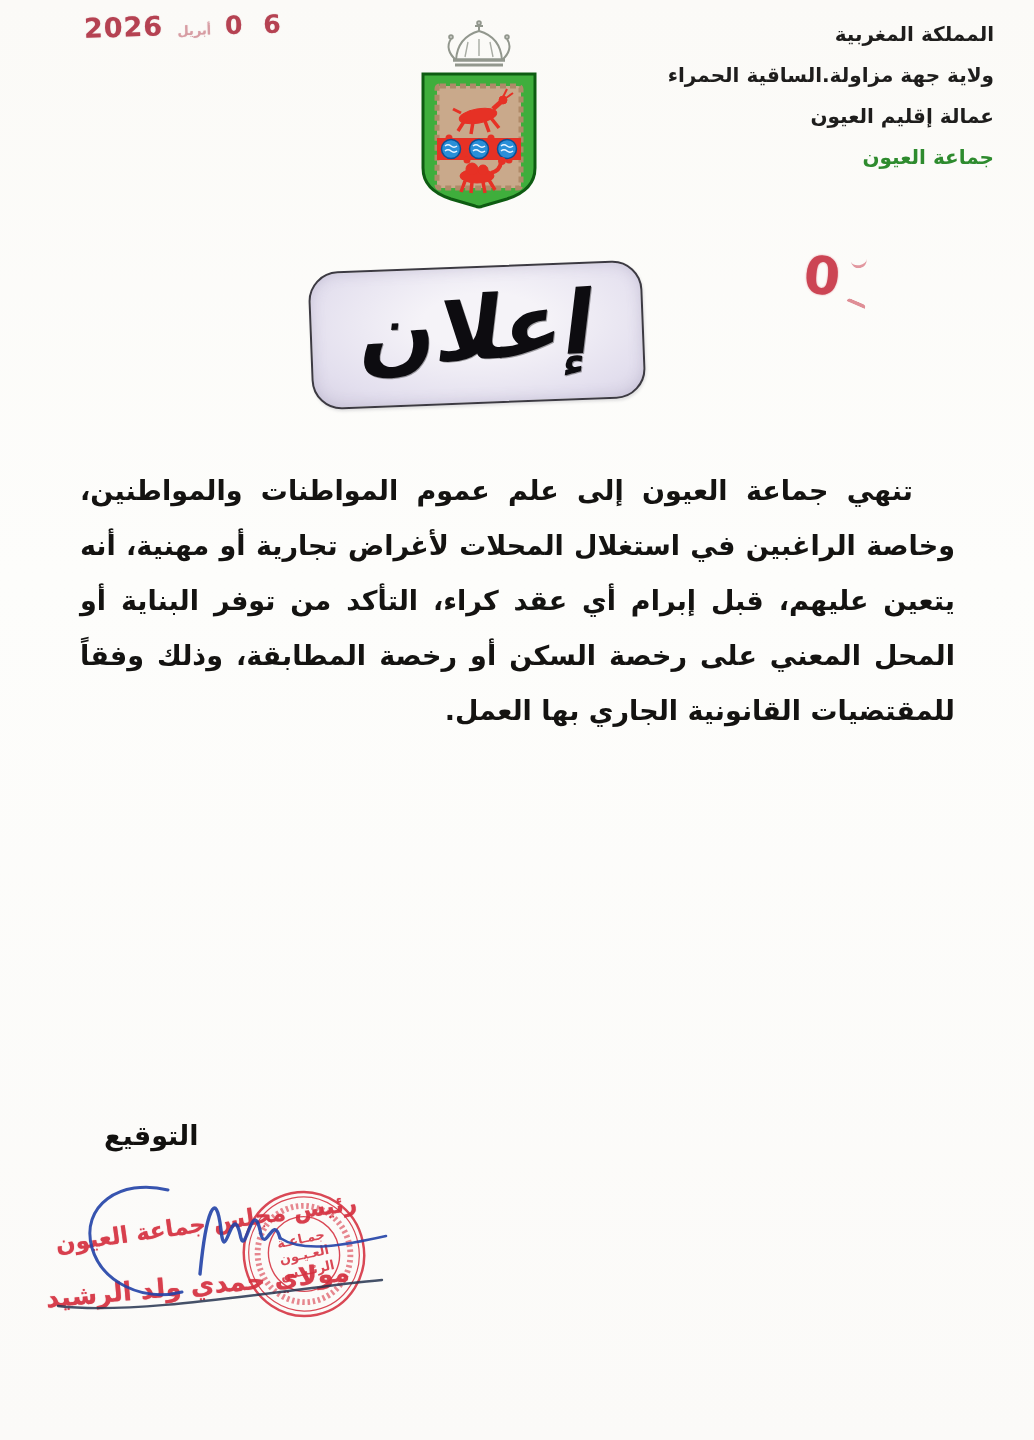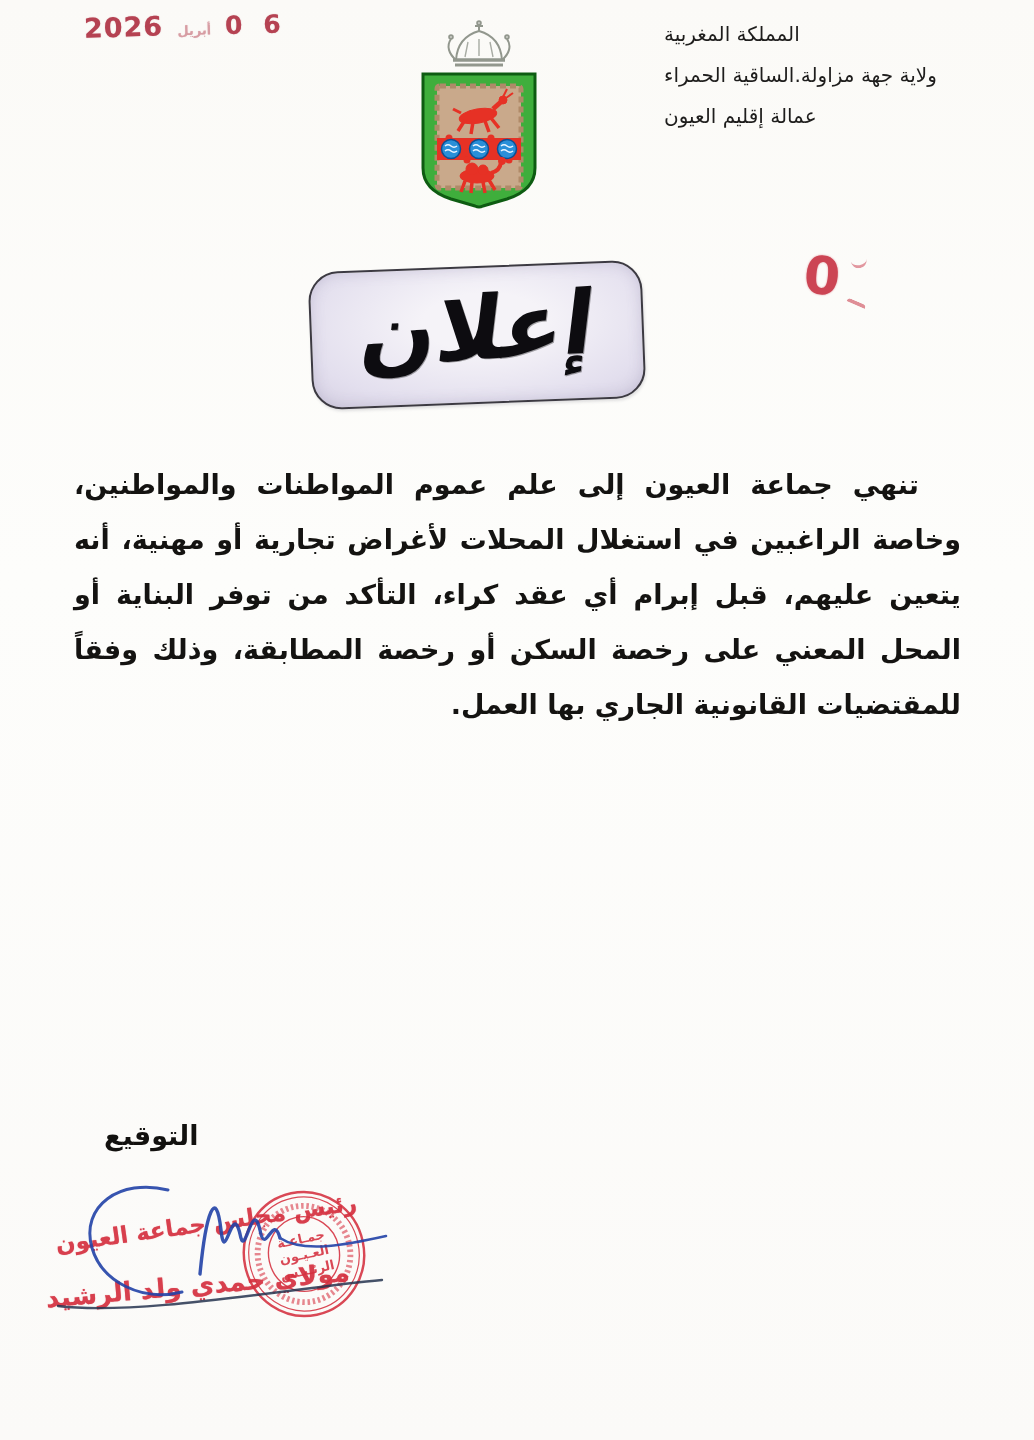--- a/index.html
+++ b/index.html
@@ -36,22 +36,22 @@
     transform:rotate(-1.5deg);
     text-shadow:0 0 1px rgba(181,66,82,.55);
   }
   .date-stamp .year{font-size:27px;letter-spacing:1px;}
   .date-stamp .month{font-size:13px;opacity:.5;}
   .date-stamp .day{font-size:25px;letter-spacing:6px;}
 
   
   .letterhead{
     position:absolute;top:14px;right:40px;width:330px;
-    direction:rtl;text-align:left;
-    font-weight:normal;font-size:20px;line-height:41px;
+    direction:rtl;text-align:right;
+    font-weight:bold;font-size:20px;line-height:41px;
     color:#1e1d1c;
   }
   .letterhead .line{white-space:nowrap;}
   .letterhead .line.commune{color:var(--green);}
 
   
   .emblem{position:absolute;left:399px;top:20px;width:160px;height:192px;}
 
   
   .stamp-fragment{
@@ -89,21 +89,21 @@
   }
 
   
   .body-text{
     position:absolute;left:69px;top:452px;width:897px;
     direction:rtl;
     font-size:27px;font-weight:bold;line-height:55px;
     text-align:justify;
     color:#141311;
   }
-  .body-text p{text-indent:42px;margin:5px;}
+  .body-text p{text-indent:42px;margin:11px;}
 
   
   .sig-label{
     position:absolute;left:78px;top:1120px;
     direction:rtl;font-size:27px;font-weight:bold;color:#12110f;margin-left:26px;
   }
   .sig-area{position:absolute;left:28px;top:1172px;width:400px;height:175px;}
   .sig-stamp-title{
     position:absolute;left:30px;top:38px;width:300px;
     direction:rtl;text-align:center;white-space:nowrap;
@@ -140,20 +140,21 @@
   <div class="date-stamp">
     <span class="year">2026</span>
     <span class="month">أبريل</span>
     <span class="day">0 6</span>
   </div>
 
   <div class="letterhead">
     <div class="line">المملكة المغربية</div>
     <div class="line">ولاية جهة مزاولة.الساقية الحمراء</div>
     <div class="line">عمالة إقليم العيون</div>
+    <div class="line commune">جماعة العيون</div>
   </div>
 
   <div class="emblem">
     <svg width="160" height="192" viewBox="0 0 160 192">
 
       <g stroke="#8d9288" fill="none" stroke-width="2" opacity="0.95">
         <path d="M57,40 C58,25 66,15 80,11 C94,15 102,25 103,40"></path>
         <path d="M57,40 C50,34 47,26 52,19"></path>
         <path d="M103,40 C110,34 113,26 108,19"></path>
         <path d="M80,11 L80,4"></path>

